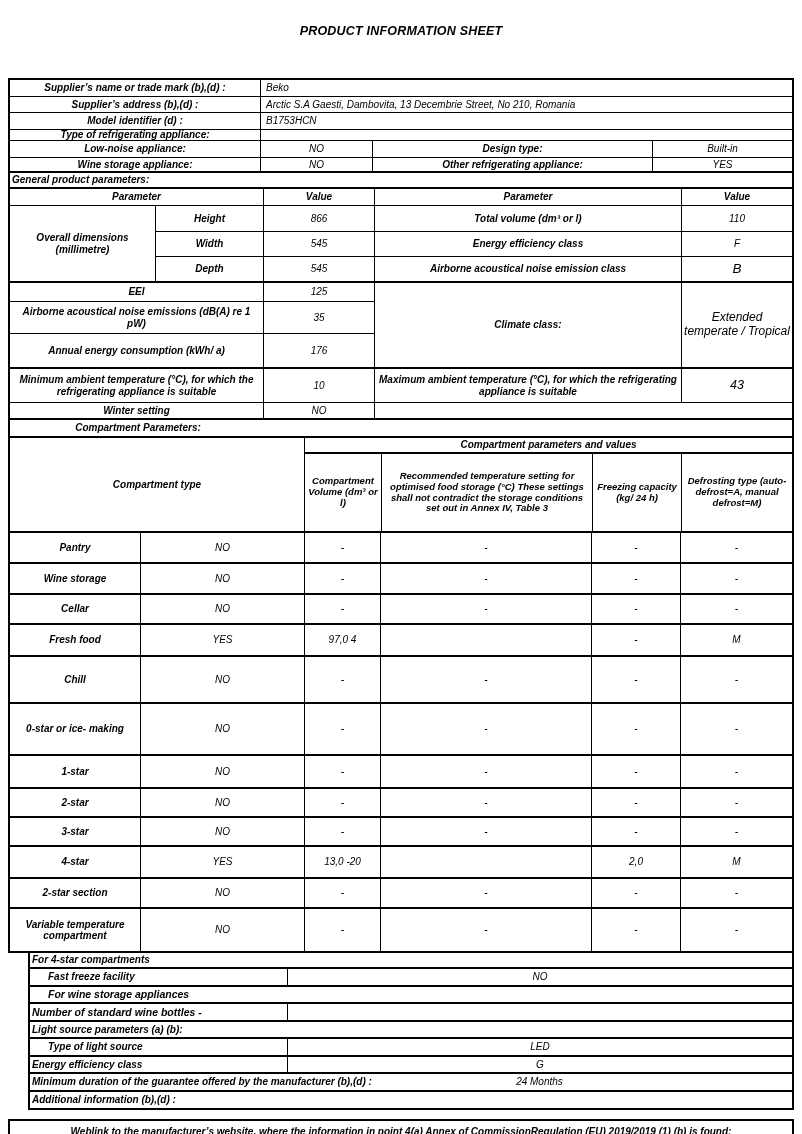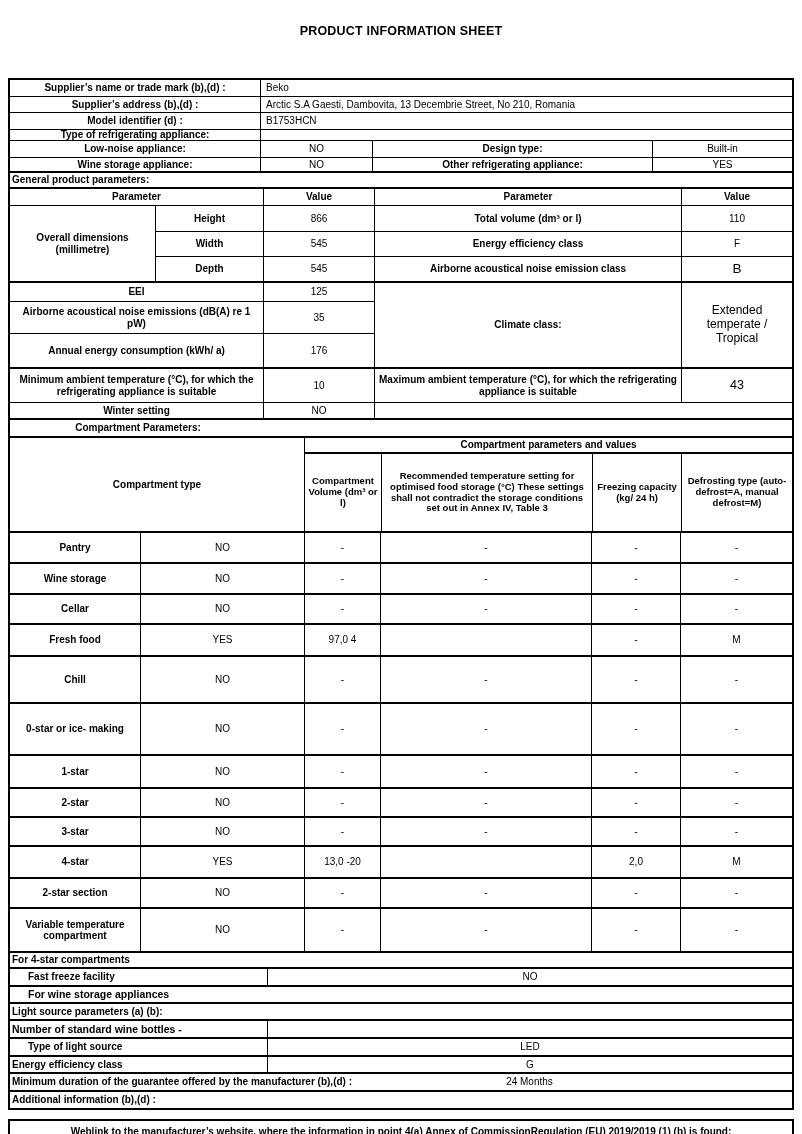--- a/index.html
+++ b/index.html
@@ -1,21 +1,21 @@
 <!DOCTYPE html>
 <html><head>
 <meta charset="utf-8">
 <style>
   html,body{margin:0;padding:0;background:#fff;}
   .page{width:802px;height:1134px;background:#fff;color:#000;
-        font-family:"Liberation Sans",sans-serif;font-size:10px;position:relative;overflow:hidden;}
+        font-family:"Liberation Sans",sans-serif;font-size:10px;position:relative;overflow:hidden;font-style:italic;}
   .title{padding-top:24px;text-align:center;font-weight:bold;font-size:12.5px;letter-spacing:.2px;line-height:14px;}
   .doc{margin:13px 8px 0 8px;}
   .tbl{border:2px solid #000;box-sizing:border-box;margin-top:40px;}
-  .tbl2{border:2px solid #000;border-top:none;box-sizing:border-box;}
+  .tbl2{border:2px solid #000;border-top:none;box-sizing:border-box;margin-left:20px;}
   .r{display:flex;}
   .col{display:flex;flex-direction:column;box-sizing:border-box;}
   .c{box-sizing:border-box;display:flex;align-items:center;justify-content:center;
      text-align:center;line-height:1.15;overflow:hidden;padding:0 2px;}
   .left{justify-content:flex-start;text-align:left;padding-left:5px;}
   .b{font-weight:bold;}
   .bl{border-left:1px solid #000;}
   .bt1{border-top:1px solid #000;}
   .bt2{border-top:2px solid #000;}
   .fx{flex:1;}
@@ -250,26 +250,26 @@
       <div class="r" style="height:14px">
         <div class="c b left fx" style="padding-left:2px">For 4-star compartments</div>
       </div>
       <div class="r bt2" style="height:16px">
         <div class="c b left wL" style="padding-left:18px">Fast freeze facility</div>
         <div class="c fx bl">NO</div>
       </div>
       <div class="r bt2" style="height:15px">
         <div class="c b left fx" style="padding-left:18px;font-size:10.5px">For wine storage appliances</div>
       </div>
+      <div class="r bt2" style="height:16px">
+        <div class="c b left wL" style="padding-left:2px;font-size:10.5px">Number of standard wine bottles -</div>
+        <div class="c fx bl"></div>
+      </div>
       <div class="r bt2" style="height:15px">
         <div class="c b left fx" style="padding-left:2px">Light source parameters (a) (b):</div>
-      </div>
-      <div class="r bt2" style="height:16px">
-        <div class="c b left wL" style="padding-left:2px;font-size:10.5px">Number of standard wine bottles -</div>
-        <div class="c fx bl"></div>
       </div>
       <div class="r bt2" style="height:16px">
         <div class="c b left wL" style="padding-left:18px">Type of light source</div>
         <div class="c fx bl">LED</div>
       </div>
       <div class="r bt2" style="height:15px">
         <div class="c b left wL" style="padding-left:2px">Energy efficiency class</div>
         <div class="c fx bl">G</div>
       </div>
       <div class="r bt2" style="height:16px">

